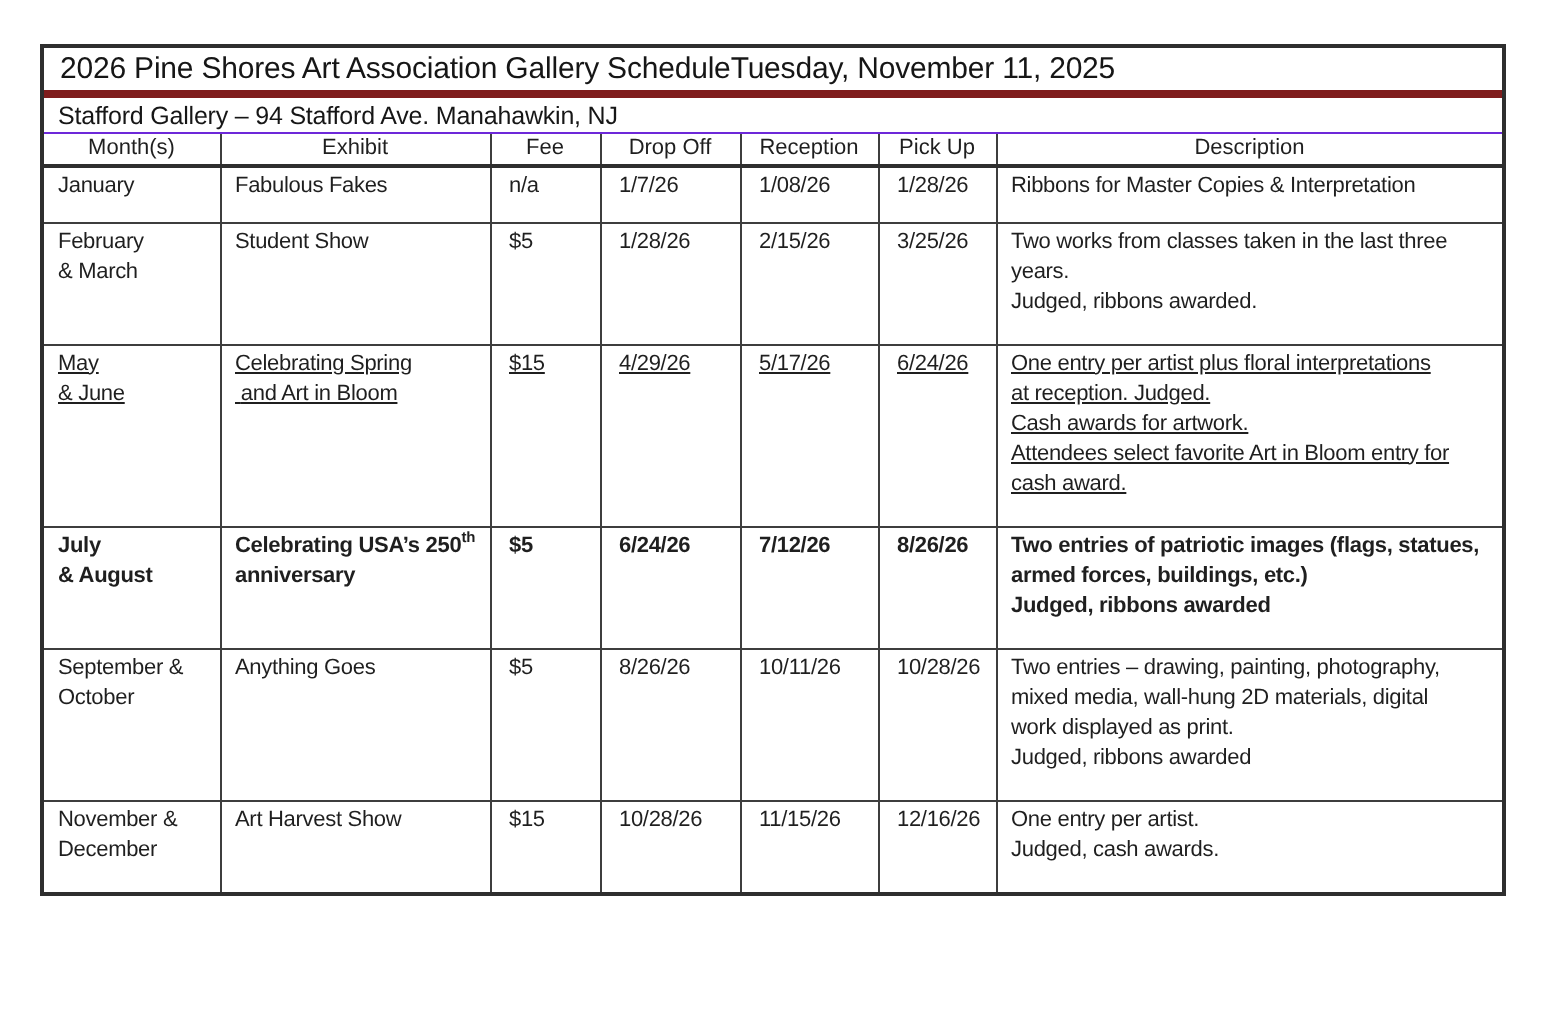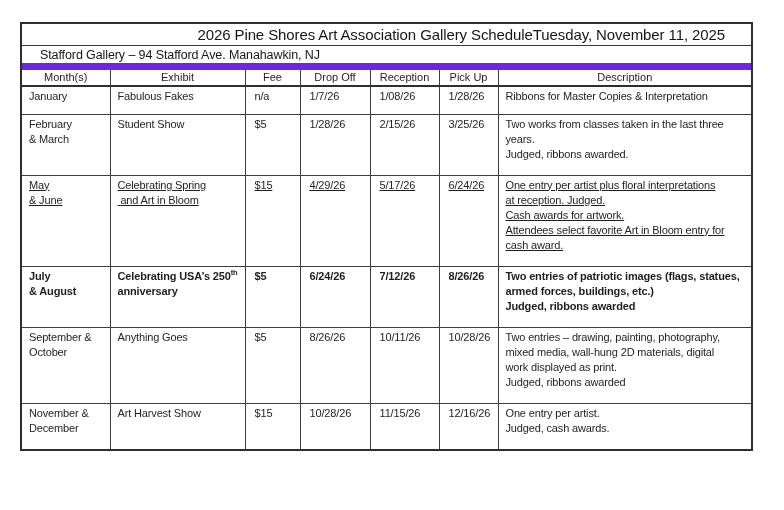--- a/index.html
+++ b/index.html
@@ -19,40 +19,40 @@
     position: absolute;
     left: 20px;
     top: 22px;
     width: 733px;
     box-sizing: border-box;
     border: 2px solid #2e2e2e;
     background: #ffffff;
   }
   .title-row {
     display: flex;
-    justify-content: flex-end;
+    justify-content: flex-start;
     align-items: center;
     height: 21px;
     font-size: 15px;
     letter-spacing: -0.1px;
     padding-left: 8px;
-    border-bottom: 1px solid #7f1d1d;
+    border-bottom: 4px solid #7f1d1d;
     color: #161616;
   }
   .title-row .date {
     padding-right: 26px;
   }
   .address-row {
     display: flex;
     align-items: center;
     height: 17px;
     font-size: 12.5px;
     letter-spacing: -0.1px;
-    padding-left: 18px;
-    border-bottom: 7px solid #6d28d9;
+    padding-left: 7px;
+    border-bottom: 1px solid #6d28d9;
     color: #161616;
   }
   table.schedule {
     border-collapse: collapse;
     border: hidden; 
     table-layout: fixed;
     width: 729px;
   }
   table.schedule thead tr {
     height: 16px;

